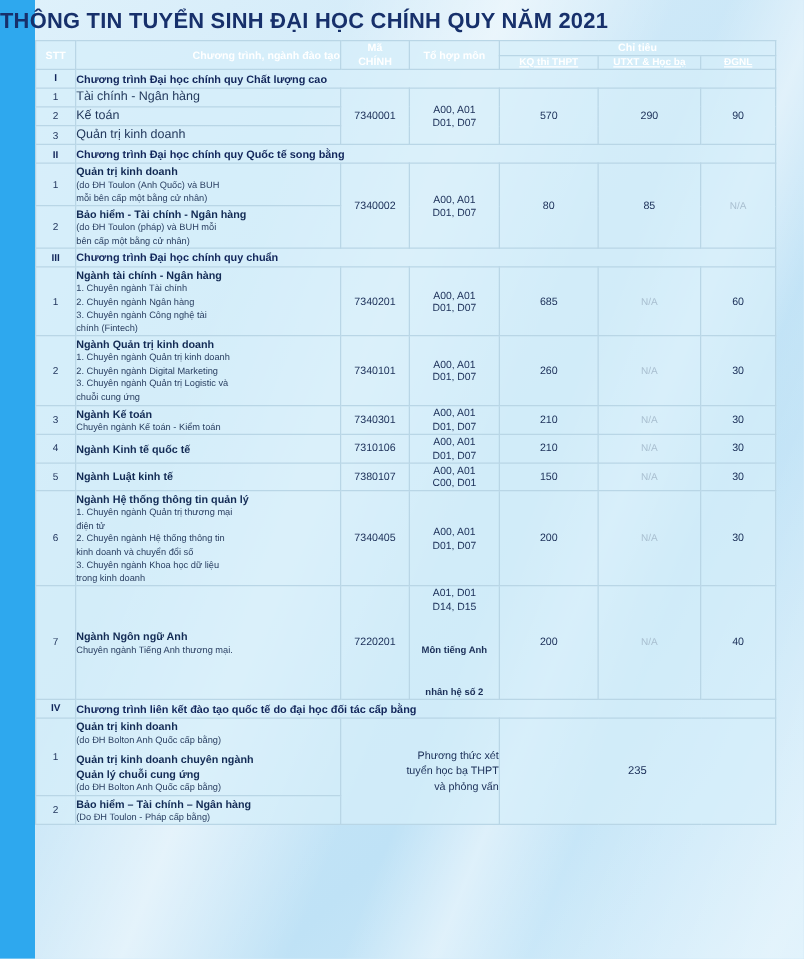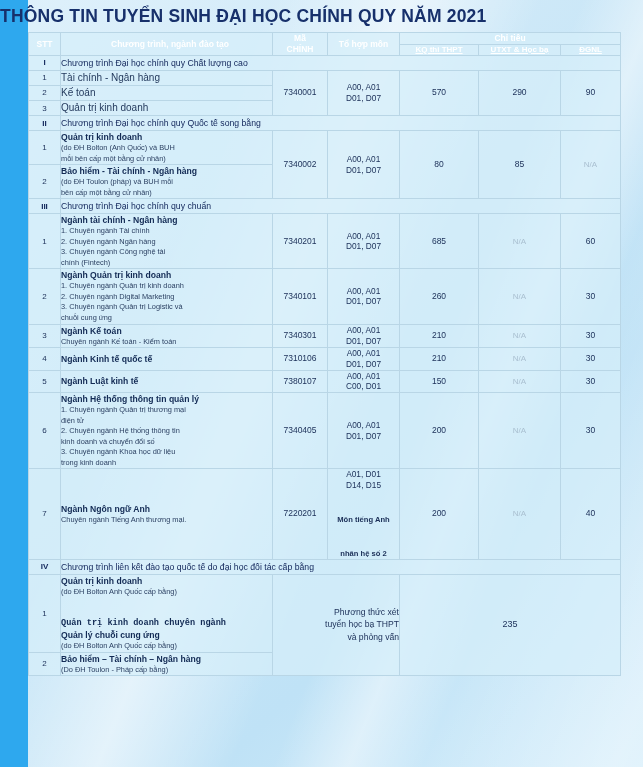--- a/index.html
+++ b/index.html
@@ -38,27 +38,27 @@
     vertical-align:middle;
     padding:0;
     background:rgba(214,238,250,.72);
   }
   
   thead th{
     background:#1f7ec4;color:#ffffff;font-weight:bold;text-align:center;
     font-size:8.5px;line-height:1.25;border:1px solid #1f7ec4;
     padding:3px 2px;
   }
-  thead th.hdr-left{text-align:center;padding-left:7px;margin-left:39px;}
+  thead th.hdr-left{text-align:right;padding-left:7px;margin-left:39px;}
   thead tr.h2 th{font-size:8px;text-decoration:underline;}
 
   
   td.sec-num{background:#ffe500;color:#11255a;font-weight:bold;text-align:center;font-size:8px;
     border-color:#ffe500;height:14px;}
-  td.sec-txt{background:#ffe500;color:#11255a;font-weight:normal;font-size:8.7px;
+  td.sec-txt{background:#ffe500;color:#11255a;font-weight:bold;font-size:8.7px;
     padding-left:7px;border-color:#ffe500;}
 
   td.stt{text-align:center;font-size:8px;color:#20345c;}
   td.name{padding:3px 6px 3px 7px;line-height:1.35;}
   td.code,td.comb,td.q{text-align:center;font-size:8.5px;color:#1a2e57;line-height:1.3;}
   td.comb{font-size:8.3px;}
   .na{color:#a9bfd0;font-size:8px;}
   .ttl{font-weight:bold;font-size:8.6px;display:block;color:#122a54;line-height:1.4;}
   .sub{display:block;font-size:7.4px;color:#2c4163;line-height:1.42;}
   .sub2{display:block;font-size:10px;color:#1f3559;line-height:1.42;}
@@ -135,21 +135,21 @@
           </td>
         </tr>
         <tr>
           <td class="sec-num">II</td>
           <td class="sec-txt" colspan="6">Chương trình Đại học chính quy Quốc tế song bằng</td>
         </tr>
         <tr>
           <td class="stt">1</td>
           <td class="name">
             <span class="ttl">Quản trị kinh doanh</span>
-            <span class="sub">(do ĐH Bolton (Anh Quốc) và BUH</span>
+            <span class="sub">(do ĐH Toulon (Anh Quốc) và BUH</span>
             <span class="sub">mỗi bên cấp một bằng cử nhân)</span>
           </td>
           <td class="code" rowspan="2">7340002</td>
           <td class="comb" rowspan="2"><span>A00, A01</span><br><span>D01, D07</span></td>
           <td class="q" rowspan="2"><span>80</span></td>
           <td class="q" rowspan="2"><span>85</span></td>
           <td class="q" rowspan="2"><span class="na">N/A</span></td>
         </tr>
         <tr>
           <td class="stt">2</td>
@@ -258,21 +258,21 @@
         </tr>
         <tr>
           <td class="sec-num">IV</td>
           <td class="sec-txt" colspan="6">Chương trình liên kết đào tạo quốc tế do đại học đối tác cấp bằng</td>
         </tr>
         <tr>
           <td class="stt">1</td>
           <td class="name">
             <span class="ttl">Quản trị kinh doanh</span>
             <span class="sub">(do ĐH Bolton Anh Quốc cấp bằng)</span>
-            <span class="ttl" style="margin-top: 20px; font-family: Liberation Mono, monospace;">Quản trị kinh doanh chuyên ngành</span>
+            <span class="ttl" style="margin-top: 4px;">Quản trị kinh doanh chuyên ngành</span>
             <span class="ttl">Quản lý chuỗi cung ứng</span>
             <span class="sub">(do ĐH Bolton Anh Quốc cấp bằng)</span>
           </td>
           <td class="method" colspan="2" rowspan="2"><span>Phương thức xét</span><br><span>tuyển học bạ THPT</span><br><span>và phỏng vấn</span></td>
           <td class="q" colspan="3" rowspan="2" style="font-size: 9px;">235</td>
         </tr>
         <tr>
           <td class="stt">2</td>
           <td class="name">
             <span class="ttl">Bảo hiểm – Tài chính – Ngân hàng</span>

